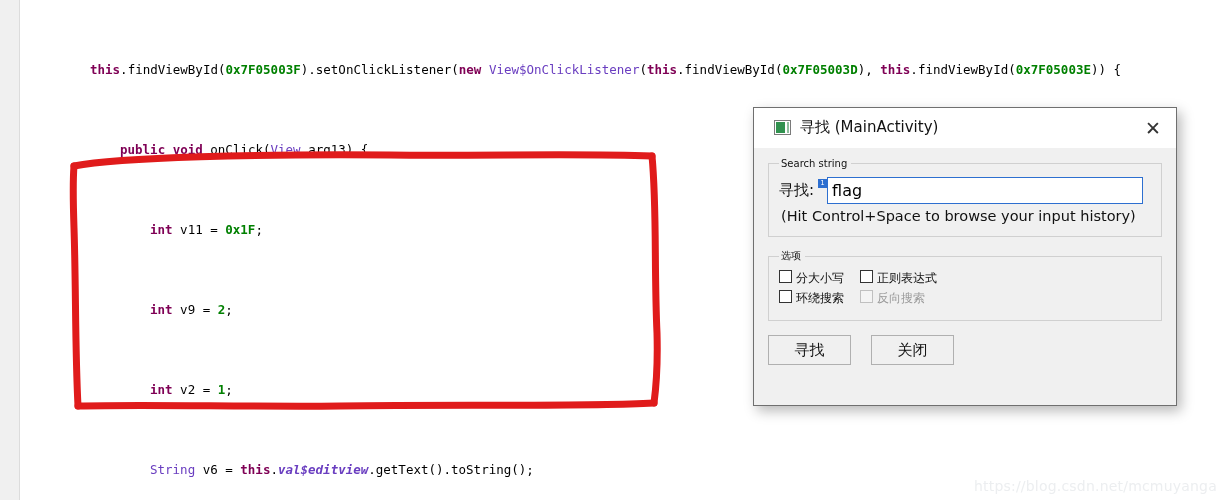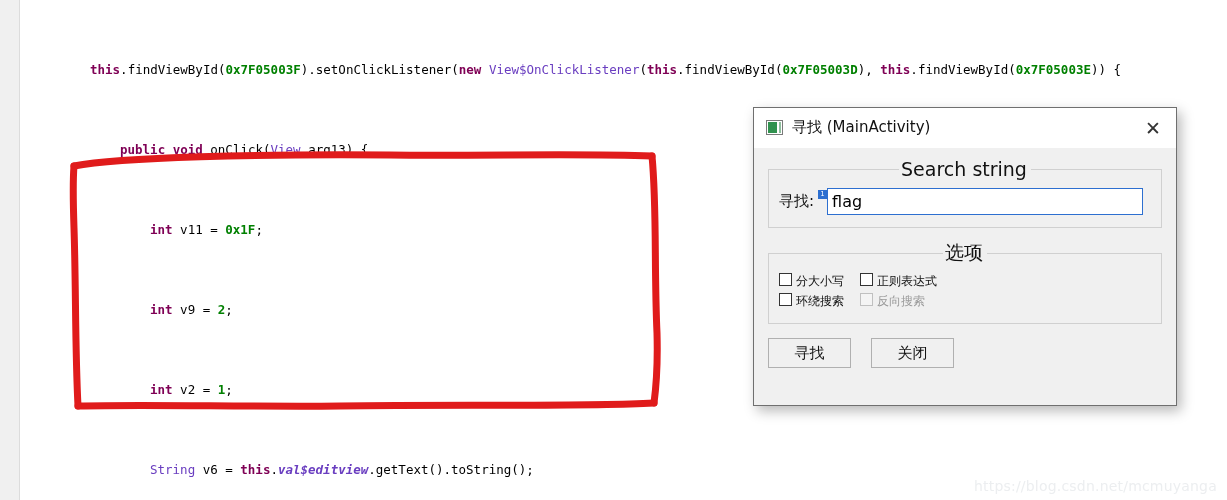--- a/index.html
+++ b/index.html
@@ -68,21 +68,21 @@
     width: 424px; height: 299px;
     background: #f0f0f0;
     border: 1px solid #6f6f6f;
     box-shadow: 4px 5px 12px rgba(0,0,0,0.28);
   }
   #dlg-titlebar {
     height: 40px;
     background: #ffffff;
     display: flex;
     align-items: center;
-    padding: 0 0 0 12px;
+    padding: 0 0 0 20px;
     border-bottom: 1px solid #ffffff;
   }
   #dlg-app-icon {
     width: 17px; height: 15px;
     margin-right: 9px;
     border: 1px solid #7a7a7a;
     background: #ffffff;
     position: relative;
     flex: 0 0 auto;
   }
@@ -115,25 +115,24 @@
   #dlg-body {
     padding: 10px 14px 0 14px;
   }
 
   fieldset.group {
     border: 1px solid #d0d0d0;
     margin: 0 0 12px 0;
     padding: 4px 10px 10px 10px;
   }
   fieldset.group legend {
-    font-size: 19px;
+    font-size: 10px;
     color: #111111;
     padding: 0 4px 0 2px;
     font-family: "DejaVu Sans", "Liberation Sans", sans-serif;
-    text-align: center;
   }
   .row-find {
     display: flex;
     align-items: center;
     margin: 4px 8px 2px 0;
   }
   #find-label {
     font-size: 15px;
     color: #111111;
     margin-right: 4px;
@@ -301,20 +300,21 @@
 
     <div id="dlg-body">
 
       <fieldset class="group">
         <legend>Search string</legend>
         <div class="row-find">
           <span id="find-label">寻找:</span>
           <span id="find-badge">1</span>
           <input id="find-input" type="text" value="flag" style="">
         </div>
+        <div id="find-hint">(Hit Control+Space to browse your input history)</div>
       </fieldset>
 
       <fieldset class="group">
         <legend>选项</legend>
 
         <div class="chk-row">
           <label class="chk">
             <span class="box"></span>
             <span>分大小写</span>
           </label>

